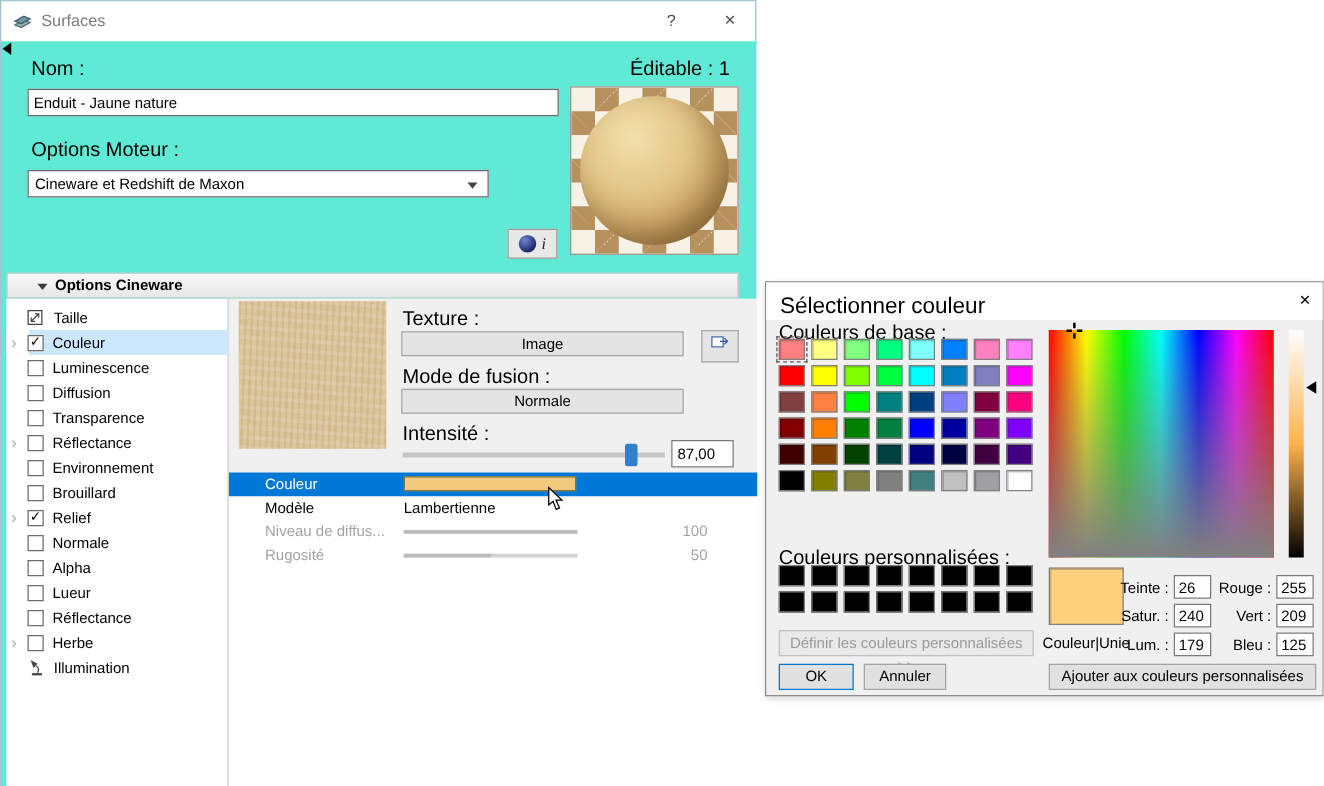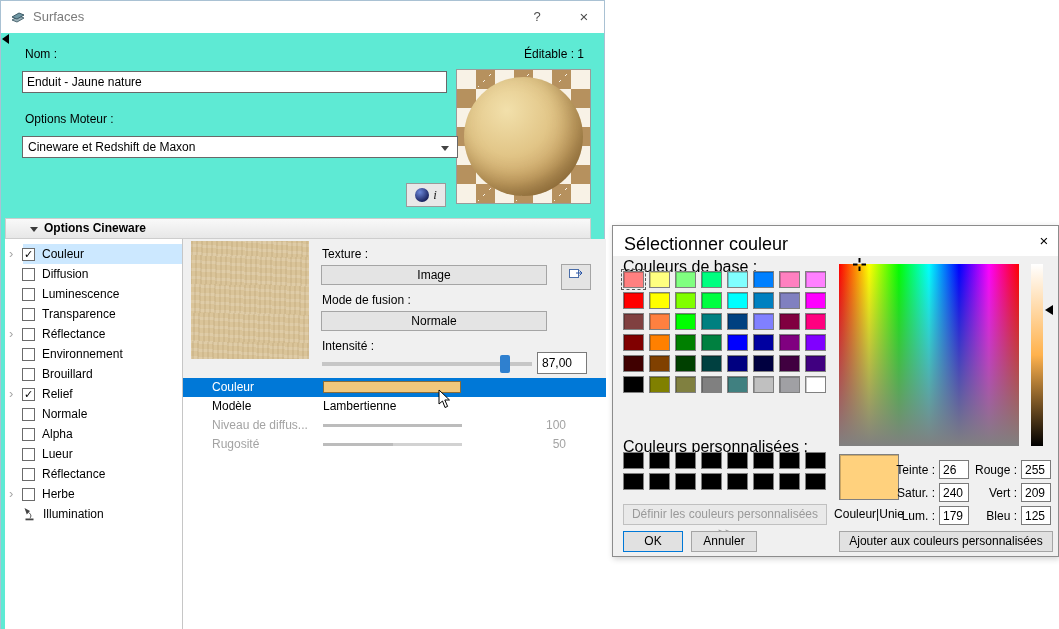--- a/index.html
+++ b/index.html
@@ -9,36 +9,36 @@
   
   .surfaces { position:absolute; left:0; top:0; width:605px; height:629px; background:#5eead4; border:1px solid #a9c1d3; border-bottom:none; }
   .titlebar { position:absolute; left:0; top:0; width:100%; height:32px; background:#fff; }
   .app-icon { position:absolute; left:9px; top:8px; width:16px; height:16px; }
   .win-title { position:absolute; left:32px; top:0; line-height:32px; font-size:13px; color:#7b7b7b; }
   .tb-btn { position:absolute; top:0; width:34px; height:32px; text-align:center; line-height:32px; color:#4d4d4d; cursor:default; }
   .tb-help { left:519px; font-size:13px; }
   .tb-close { left:566px; font-size:15px; }
   .left-marker { position:absolute; left:1px; top:33px; width:0; height:0; border-top:5px solid transparent; border-bottom:5px solid transparent; border-right:7px solid #000; }
 
-  .lbl { position:absolute; font-size:12px; color:#000; }
+  .lbl { position:absolute; font-size:16px; color:#000; }
   .name-input { position:absolute; left:21px; top:70px; width:425px; height:22px; border:1px solid #696969; background:#fff; font-family:"Liberation Sans",sans-serif; font-size:12px; padding:0 4px; }
   .preview-box { position:absolute; left:455px; top:68px; width:135px; height:135px; border:1px solid #9a9a9a;
       background-color:#f8f2e6;
       background-image:
         linear-gradient(45deg,#b6915e 25%,transparent 25%),
         linear-gradient(-45deg,#b6915e 25%,transparent 25%),
         linear-gradient(45deg,transparent 75%,#b6915e 75%),
         linear-gradient(-45deg,transparent 75%,#b6915e 75%);
       background-size:38px 38px;
       background-position:0 0,0 19px,19px -19px,-19px 0; overflow:hidden; }
   .sphere { position:absolute; left:7px; top:7px; width:119px; height:119px; border-radius:50%;
       background:radial-gradient(circle at 36% 28%, #f2e0ab 0%, #e2c688 38%, #cfa96a 64%, #a8814a 86%, #8f6c3c 100%);
       box-shadow:inset -10px -12px 22px rgba(70,45,10,.35); }
 
-  .dropdown { position:absolute; left:21px; top:135px; width:436px; height:22px; background:#fff; border:1px solid #696969; line-height:20px; padding-left:5px; }
+  .dropdown { position:absolute; left:21px; top:135px; width:369px; height:22px; background:#fff; border:1px solid #696969; line-height:20px; padding-left:5px; }
   .dd-chev { position:absolute; right:8px; top:9px; width:0; height:0; border-left:4px solid transparent; border-right:4px solid transparent; border-top:5px solid #444; }
 
   .c4d-btn { position:absolute; left:405px; top:182px; width:40px; height:24px; background:#e8e8e8; border:1px solid #9a9a9a; display:flex; align-items:center; justify-content:center; gap:4px; }
   .c4d-ball { width:14px; height:14px; border-radius:50%; background:radial-gradient(circle at 35% 30%, #6b86d8, #18215c 75%); }
   .c4d-i { font-family:"Liberation Serif",serif; font-style:italic; font-size:13px; color:#222; }
 
   .section-bar { position:absolute; left:4px; top:217px; width:586px; height:21px; background:linear-gradient(#f9f9f9,#e7e7e7); border:1px solid #cdcdcd; }
   .sec-tri { position:absolute; left:24px; top:8px; width:0; height:0; border-left:4px solid transparent; border-right:4px solid transparent; border-top:5px solid #3a3a3a; }
   .sec-title { position:absolute; left:38px; top:0; line-height:19px; font-weight:bold; }
 
@@ -150,34 +150,44 @@
       <span class="c4d-ball"></span>
       <span class="c4d-i">i</span>
     </div>
 
     <div class="section-bar">
       <span class="sec-tri"></span>
       <span class="sec-title">Options Cineware</span>
     </div>
 
     <div class="tree">
+        <div class="tree-item">
+          <span class="chev"></span>
+          <span class="tree-ico"><svg width="16" height="16" viewBox="0 0 16 16">
+              <rect x="2.5" y="2.5" width="11" height="11" fill="#fff" stroke="#444"></rect>
+              <path d="M5 11 L11 5" stroke="#444"></path>
+              <path d="M11 8 V5 H8" fill="none" stroke="#444"></path>
+              <path d="M8 11 H5 V8" fill="none" stroke="#444"></path>
+            </svg></span>
+          <span class="tree-label">Taille</span>
+        </div>
         <div class="tree-item selected">
           <span class="chev">›</span>
           <span class="cb">✓</span>
           <span class="tree-label">Couleur</span>
         </div>
         <div class="tree-item">
           <span class="chev"></span>
           <span class="cb"></span>
+          <span class="tree-label">Luminescence</span>
+        </div>
+        <div class="tree-item">
+          <span class="chev"></span>
+          <span class="cb"></span>
           <span class="tree-label">Diffusion</span>
-        </div>
-        <div class="tree-item">
-          <span class="chev"></span>
-          <span class="cb"></span>
-          <span class="tree-label">Luminescence</span>
         </div>
         <div class="tree-item">
           <span class="chev"></span>
           <span class="cb"></span>
           <span class="tree-label">Transparence</span>
         </div>
         <div class="tree-item">
           <span class="chev">›</span>
           <span class="cb"></span>
           <span class="tree-label">Réflectance</span>

